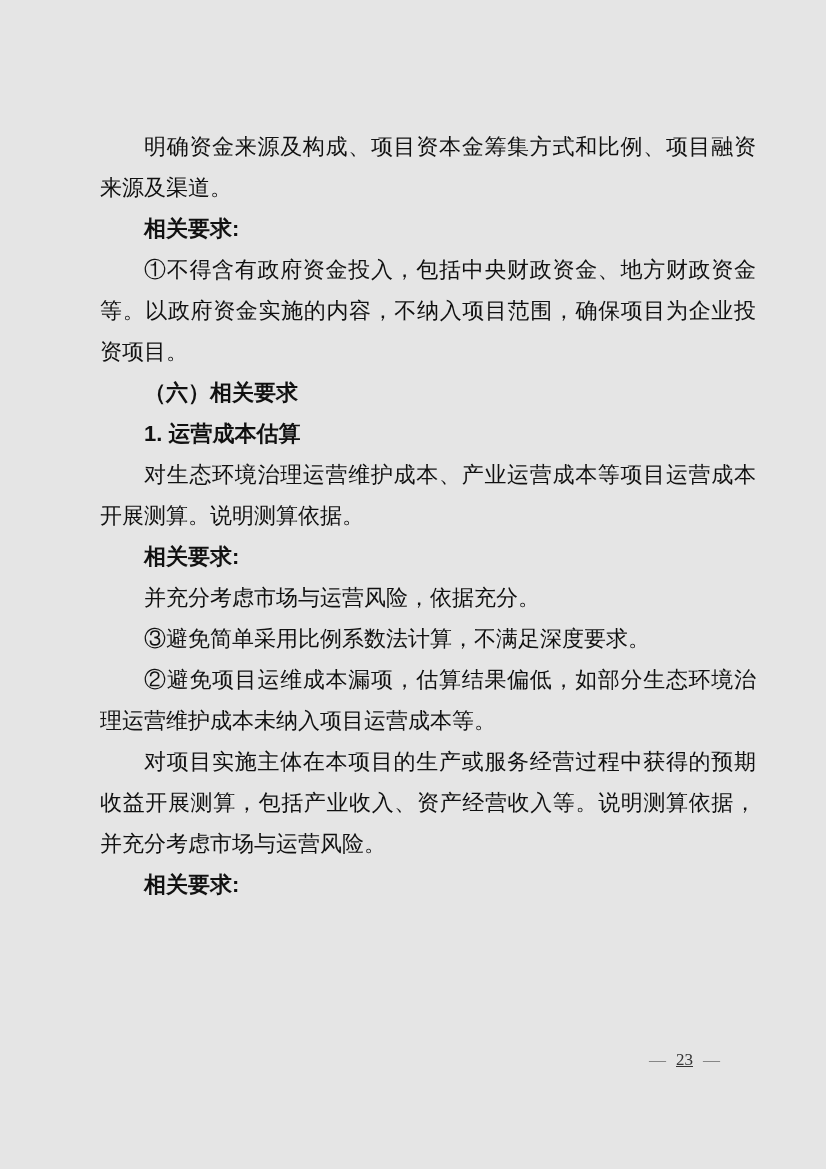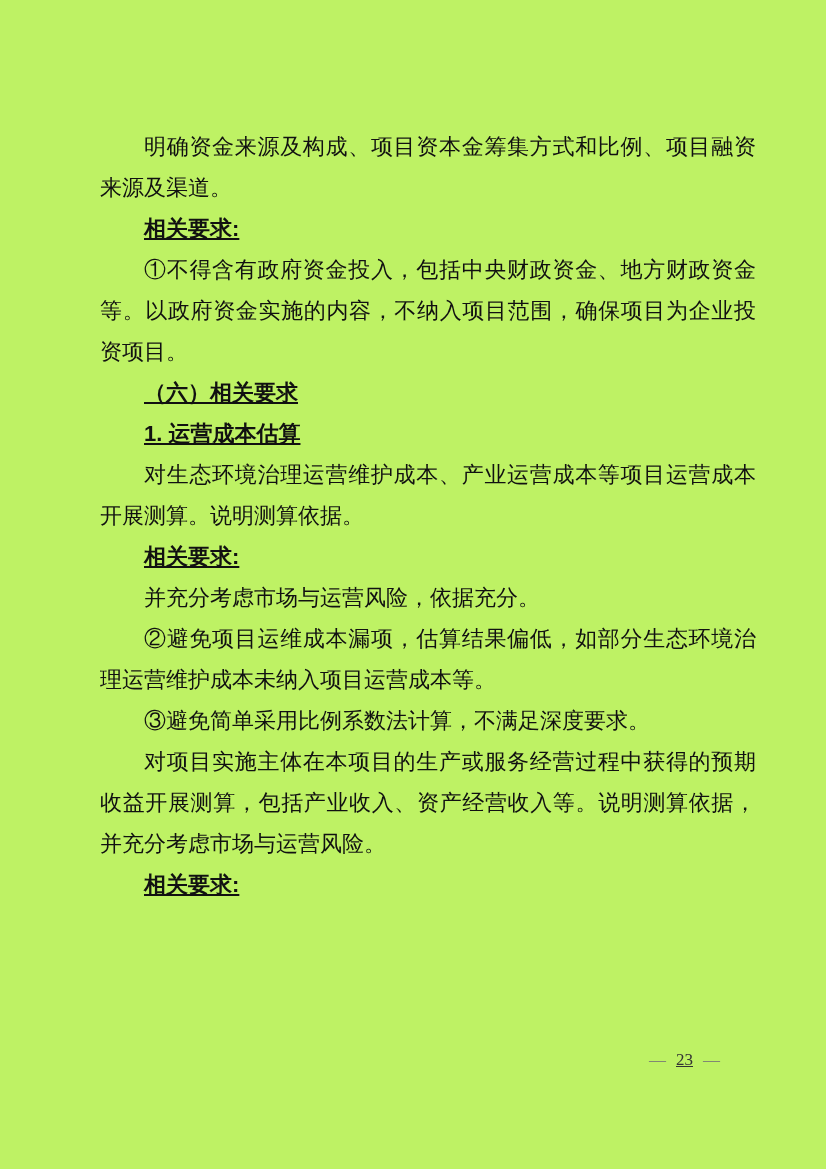--- a/index.html
+++ b/index.html
@@ -1,42 +1,41 @@
 <!DOCTYPE html>
 <html><head>
 <meta charset="utf-8">
 <style>
   * { margin: 0; padding: 0; box-sizing: border-box; }
   html, body { background: #ffffff; }
   .page {
     position: relative;
     width: 826px;
     height: 1169px;
-    background: #bef264;
+    background: #e5e5e5;
     overflow: hidden;
     font-family: "Liberation Serif", "DejaVu Serif", serif;
   }
   .doc-body {
     position: absolute;
     left: 100px;
     top: 126px;
     width: 656px;
     color: #111111;
     font-size: 22px;
     line-height: 41px;
     text-align: justify;
   }
   .doc-body p {
     margin: 0;
     text-indent: 2em;
   }
   .para-label, .para-heading {
     font-weight: bold;
     font-family: "Liberation Sans", "DejaVu Sans", sans-serif;
-    text-decoration: underline;
   }
   .page-footer {
     position: absolute;
     top: 1048px;
     right: 106px;
     font-size: 17px;
     line-height: 24px;
     color: #222222;
     font-family: "Liberation Serif", "DejaVu Serif", serif;
     white-space: nowrap;
@@ -59,22 +58,22 @@
 
   <div class="doc-body">
     <p class="para-body">明确资金来源及构成、项目资本金筹集方式和比例、项目融资来源及渠道。</p>
     <p class="para-label">相关要求:</p>
     <p class="para-body">①不得含有政府资金投入，包括中央财政资金、地方财政资金等。以政府资金实施的内容，不纳入项目范围，确保项目为企业投资项目。</p>
     <p class="para-heading">（六）相关要求</p>
     <p class="para-heading">1. 运营成本估算</p>
     <p class="para-body">对生态环境治理运营维护成本、产业运营成本等项目运营成本开展测算。说明测算依据。</p>
     <p class="para-label">相关要求:</p>
     <p class="para-body">并充分考虑市场与运营风险，依据充分。</p>
+    <p class="para-body">③避免简单采用比例系数法计算，不满足深度要求。</p>
     <p class="para-body">②避免项目运维成本漏项，估算结果偏低，如部分生态环境治理运营维护成本未纳入项目运营成本等。</p>
-    <p class="para-body">③避免简单采用比例系数法计算，不满足深度要求。</p>
     <p class="para-body">对项目实施主体在本项目的生产或服务经营过程中获得的预期收益开展测算，包括产业收入、资产经营收入等。说明测算依据，并充分考虑市场与运营风险。</p>
     <p class="para-label">相关要求:</p>
   </div>
 
   <div class="page-footer">
     <span class="footer-dash">—</span><span class="page-number">23</span><span class="footer-dash">—</span>
   </div>
 
 </div>
 

